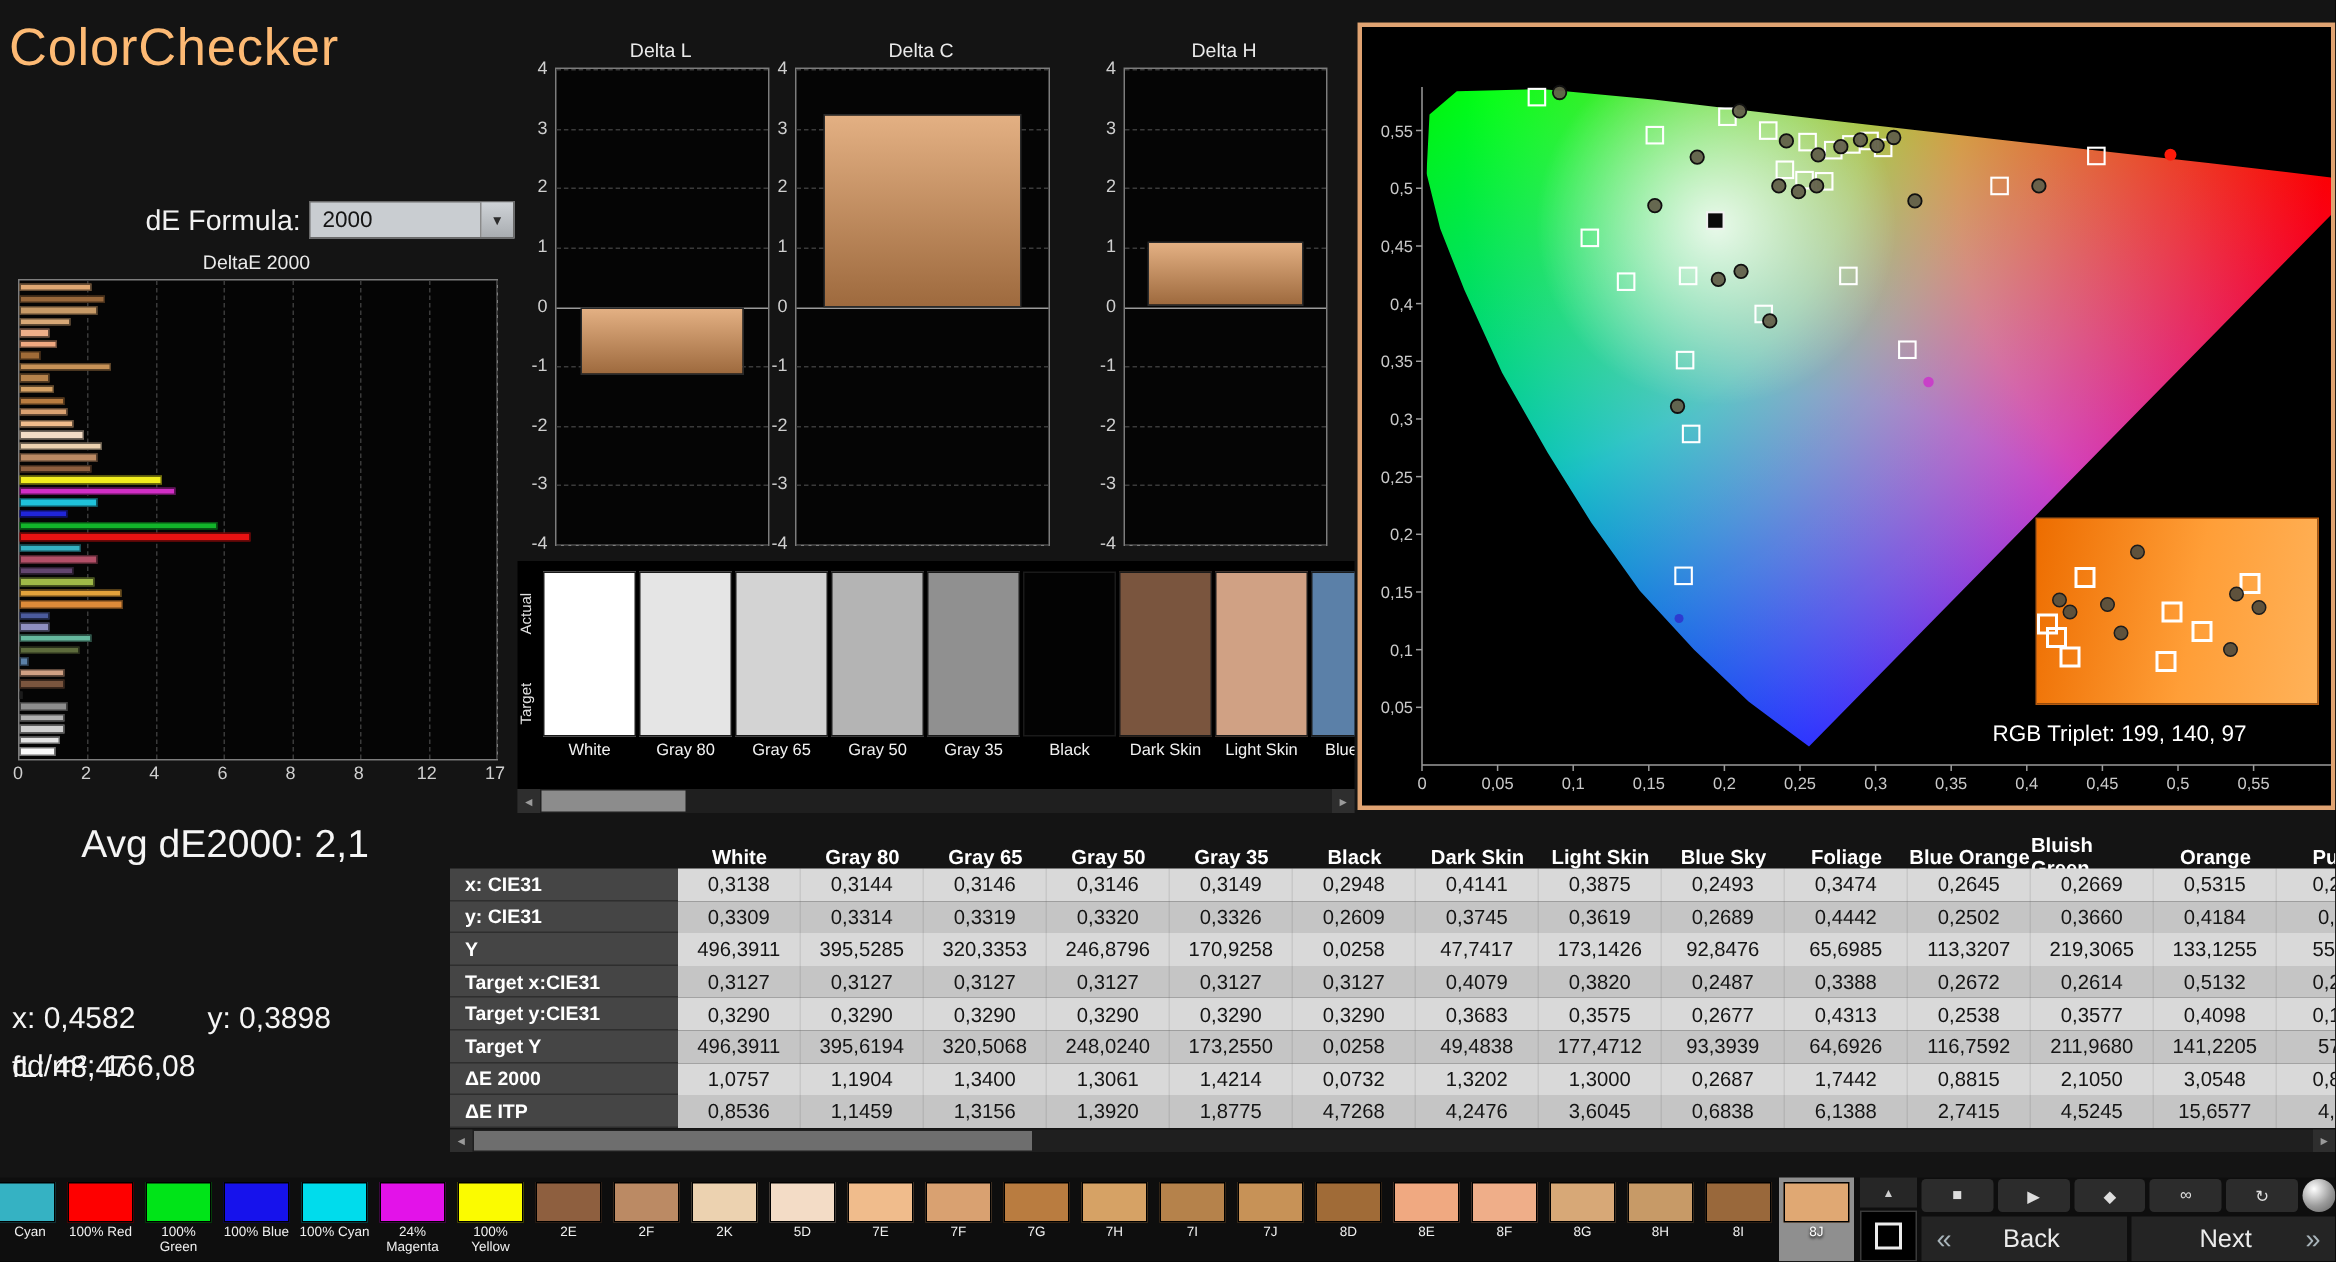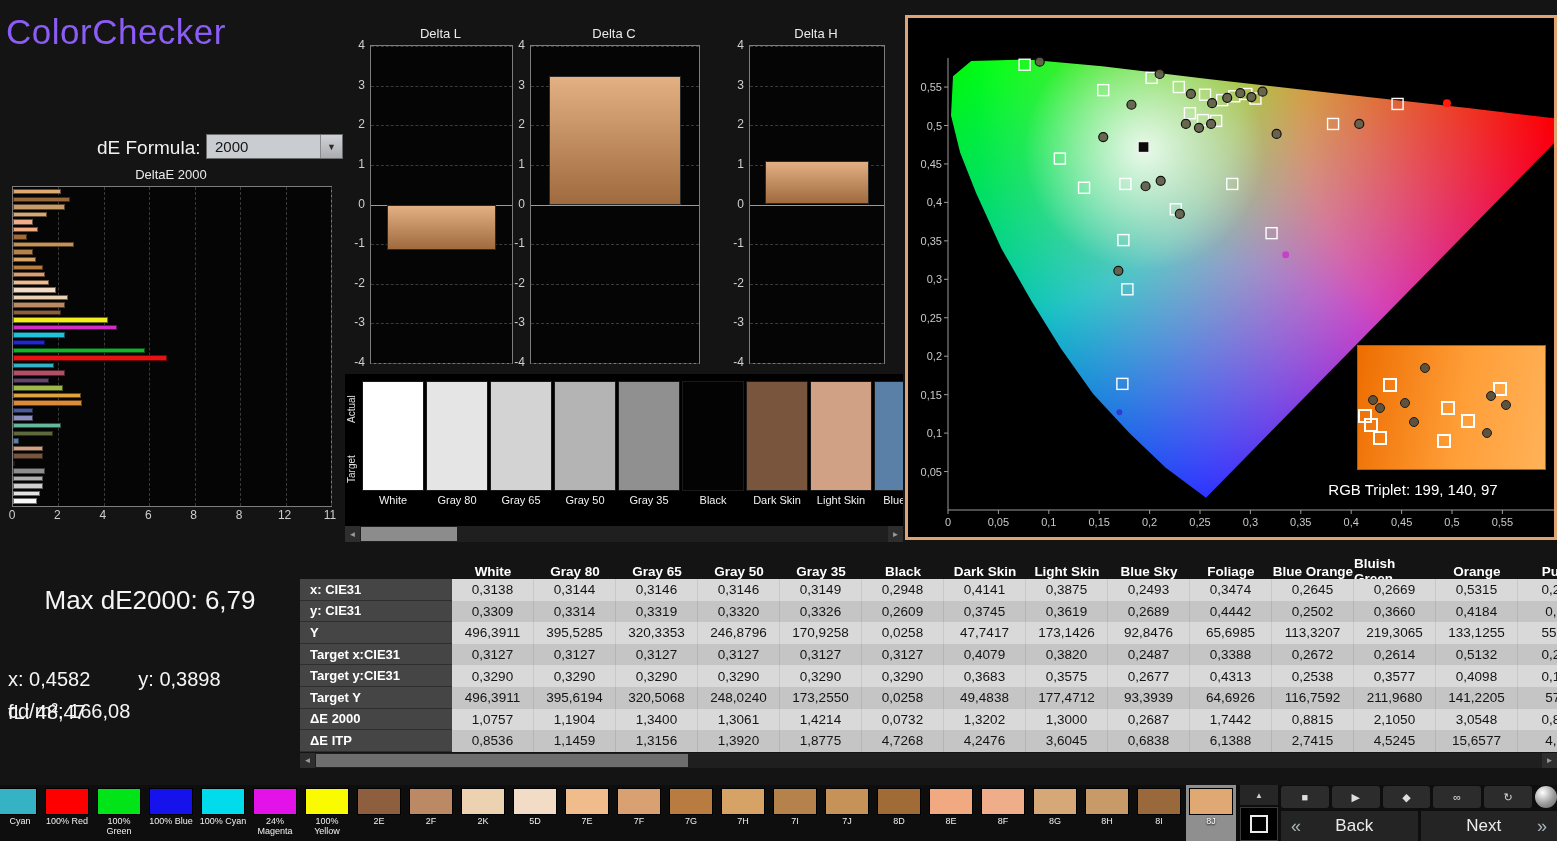--- a/index.html
+++ b/index.html
@@ -1,20 +1,20 @@
 <!DOCTYPE html>
 <html><head>
 <meta charset="utf-8">
 <style>
   html,body{margin:0;padding:0;background:#000;}
   #app{position:relative;width:1557px;height:841px;background:#141414;overflow:hidden;
        font-family:"Liberation Sans",sans-serif;color:#eee;}
 
   
-  .title{position:absolute;left:6px;top:12px;font-size:35px;font-weight:400;color:#8b5cf6;letter-spacing:.5px;}
+  .title{position:absolute;left:6px;top:12px;font-size:35px;font-weight:400;color:#fdba74;letter-spacing:.5px;}
   .desc{position:absolute;left:28px;top:72px;width:330px;font-size:15px;line-height:19.5px;color:#f2f2f2;}
   .formula-label{position:absolute;left:97px;top:137px;font-size:19px;color:#f2f2f2;}
   .dropdown{position:absolute;left:206px;top:134px;width:137px;height:25px;background:#c9cdd1;
             border:1px solid #6a6a6a;display:flex;align-items:center;box-sizing:border-box;cursor:pointer;}
   .dd-value{flex:1;color:#151515;font-size:15px;padding-left:8px;}
   .dd-arrow{width:21px;height:100%;background:linear-gradient(#cfd3d7,#a9adb1);color:#2c2c2c;font-size:9px;
             display:flex;align-items:center;justify-content:center;border-left:1px solid #8a8a8a;}
 
   
   .de-title{position:absolute;left:12px;top:167px;width:318px;text-align:center;font-size:13px;color:#eaeaea;}
@@ -280,21 +280,21 @@
       </div>
   </div>
   <div id="de-xticks">
       <span class="de-tick" style="left: 0%;">0</span>
       <span class="de-tick" style="left: 14.2857%;">2</span>
       <span class="de-tick" style="left: 28.5714%;">4</span>
       <span class="de-tick" style="left: 42.8571%;">6</span>
       <span class="de-tick" style="left: 57.1429%;">8</span>
       <span class="de-tick" style="left: 71.4286%;">8</span>
       <span class="de-tick" style="left: 85.7143%;">12</span>
-      <span class="de-tick" style="left: 100%;">11</span>
+      <span class="de-tick" style="left: 100%;">17</span>
     </div>
 
   <div class="lch-title" id="dl-title">Delta L</div>
   <div class="lch-title" id="dc-title">Delta C</div>
   <div class="lch-title" id="dh-title">Delta H</div>
   <div class="lch-labels" id="dl-labels">
       <div class="lch-label" style="top: 0%;">4</div>
       <div class="lch-label" style="top: 12.5%;">3</div>
       <div class="lch-label" style="top: 25%;">2</div>
       <div class="lch-label" style="top: 37.5%;">1</div>
@@ -559,21 +559,21 @@
         <div class="ins-dot" style="left: 30%; top: 62%;"></div>
         <div class="ins-dot" style="left: 71%; top: 41%;"></div>
         <div class="ins-dot" style="left: 79%; top: 48%;"></div>
         <div class="ins-dot" style="left: 69%; top: 71%;"></div>
         <div class="ins-dot" style="left: 25%; top: 46%;"></div>
         <div class="ins-dot" style="left: 8%; top: 44%;"></div>
       </div>
     <div id="rgb-text">RGB Triplet: 199, 140, 97</div>
   </div>
 
-  <div class="stat-max">Max dE2000: 6,79</div>
+  <div class="stat-avg">Avg dE2000: 2,1</div>
   <div class="stat-xy">
     <span>x: 0,4582</span>
     <span>y: 0,3898</span>
   </div>
   <div class="stat-fl">fL: 48,47</div>
   <div class="stat-cd">cd/m²: 166,08</div>
 
   <div id="table-wrap">
       <div class="t-row t-head">
         <div class="t-corner"></div>

